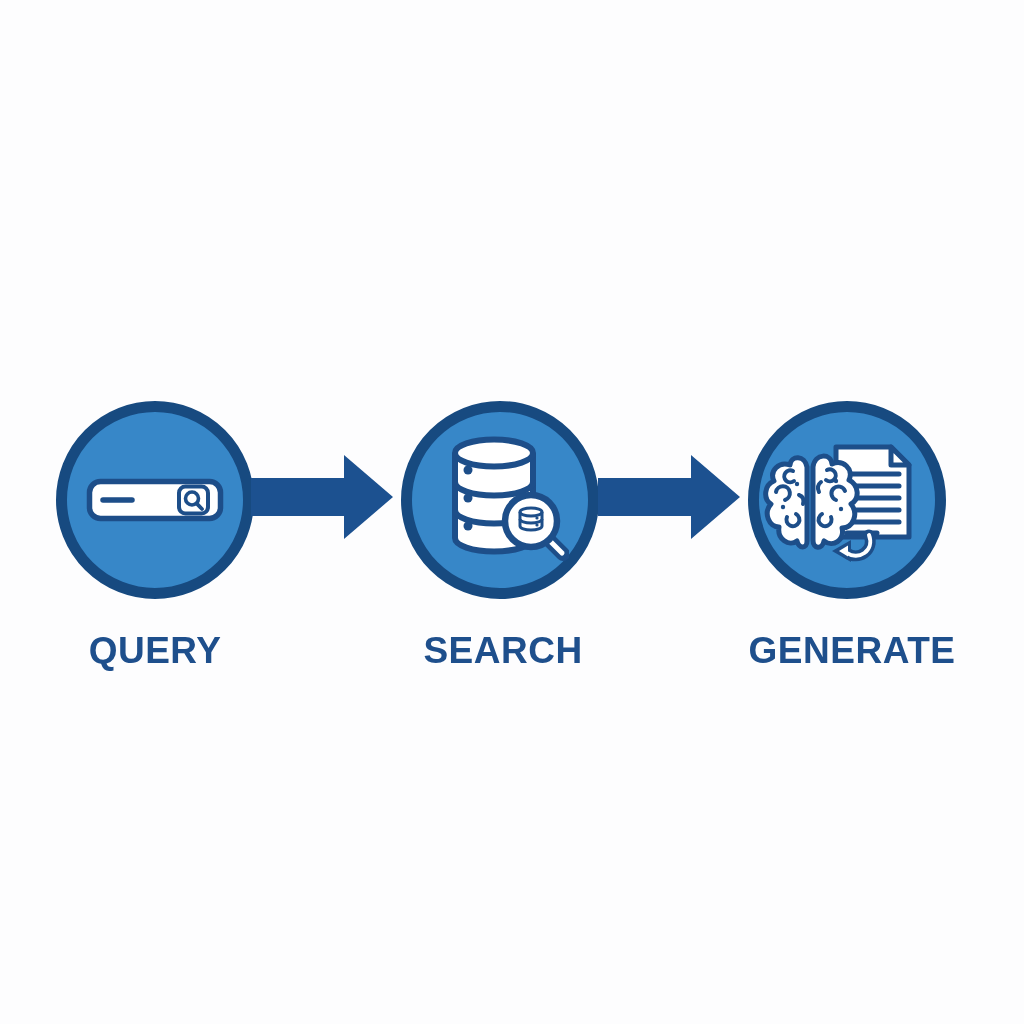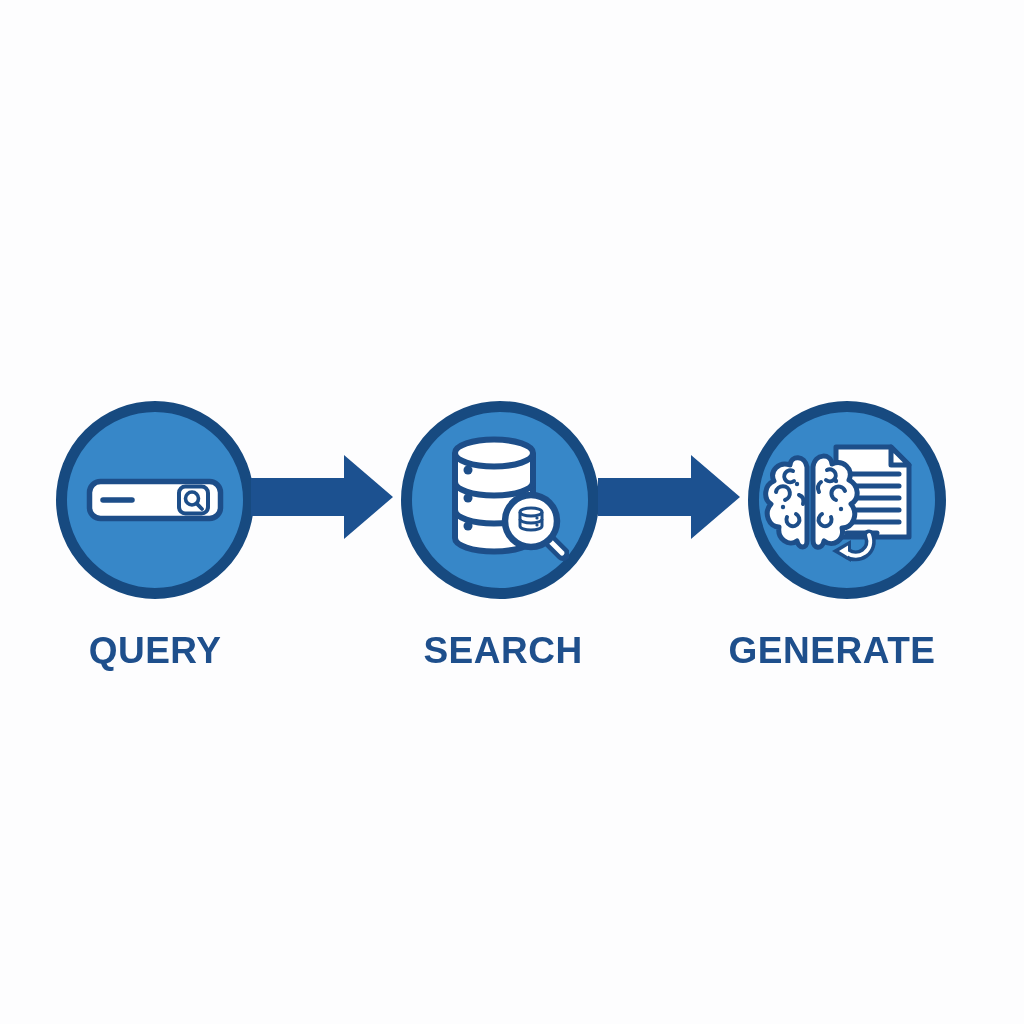--- a/index.html
+++ b/index.html
@@ -138,15 +138,15 @@
 
       <path d="M108,98 C114,114 97,124 86,116" class="f-non s-ink" stroke-width="11" stroke-linecap="round"></path>
       <polygon points="71,114 90,103 90,125" class="f-ink"></polygon>
       <path d="M108,98 C114,114 97,124 86,116" class="f-non s-wht" stroke-width="4" stroke-linecap="round"></path>
       <polygon points="78,114 87,108.5 87,119.5" class="f-wht"></polygon>
     </svg>
   </div>
 
   <div class="step-label" style="left:-5px;top:630px;">QUERY</div>
   <div class="step-label" style="left:343px;top:630px;text-align:center;">SEARCH</div>
-  <div class="step-label" style="left:672px;top:630px;">GENERATE</div>
+  <div class="step-label" style="left:692px;top:630px;">GENERATE</div>
 
 </div>
 
 </body></html>

